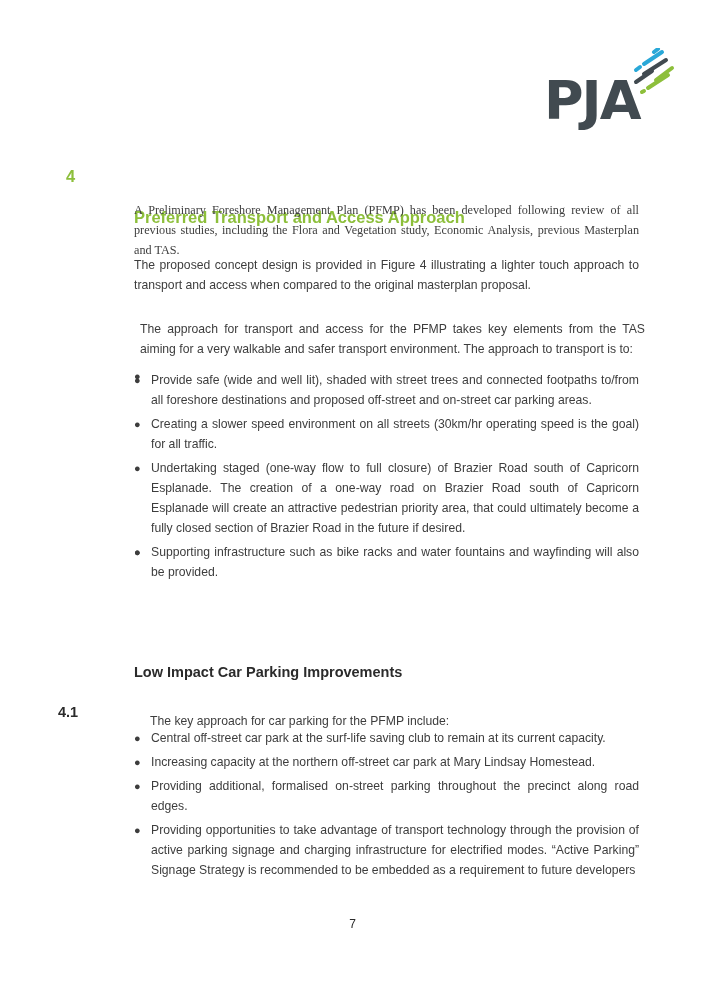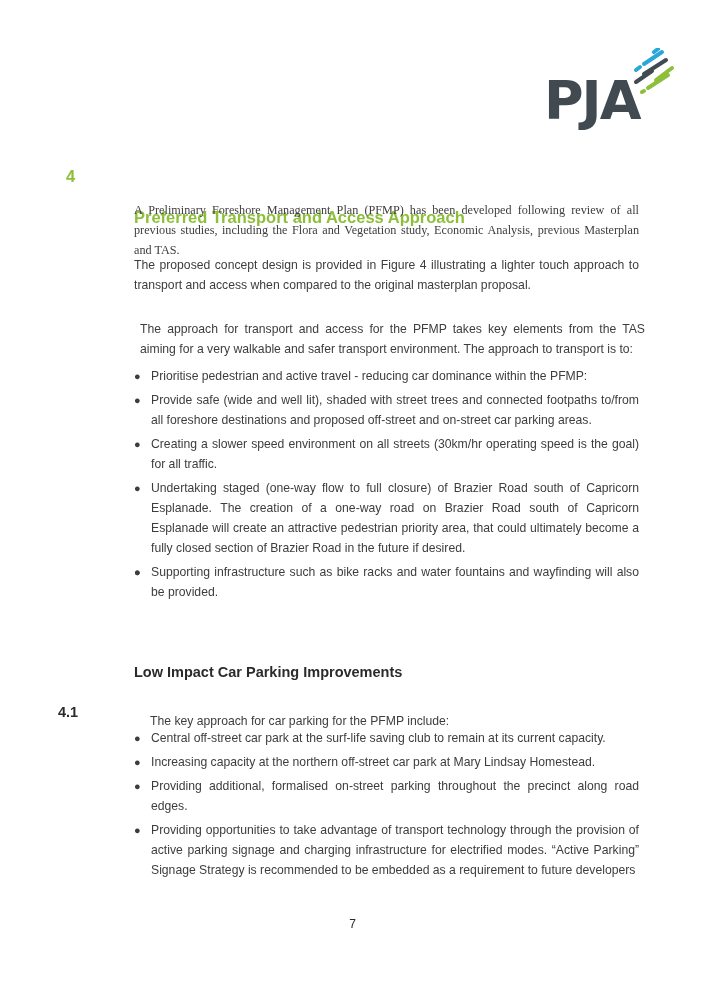--- a/index.html
+++ b/index.html
@@ -46,21 +46,21 @@
 <div class="h1">
   <span class="num">4</span>
   <span class="title">Preferred Transport and Access Approach</span>
 </div>
 
 <p class="para" style="top:200px;margin:0;font-family:Liberation Serif, serif;">A Preliminary Foreshore Management Plan (PFMP) has been developed following review of all previous studies, including the Flora and Vegetation study, Economic Analysis, previous Masterplan and TAS.</p>
 <p class="para" style="top:255px;margin:0;">The proposed concept design is provided in Figure 4 illustrating a lighter touch approach to transport and access when compared to the original masterplan proposal.</p>
 <p class="para" style="top:313px;margin:6px;">The approach for transport and access for the PFMP takes key elements from the TAS aiming for a very walkable and safer transport environment. The approach to transport is to:</p>
 
 <ul class="bullets" style="top:366px;">
-  <li><span class="dot">●</span><span>Prioritise pedestrian and active travel - reducing car dominance within the PFMP:</span></li>
+  <li><span class="dot">●</span></li>
   <li><span class="dot">●</span><span>Provide safe (wide and well lit), shaded with street trees and connected footpaths to/from all foreshore destinations and proposed off-street and on-street car parking areas.</span></li>
   <li><span class="dot">●</span><span>Creating a slower speed environment on all streets (30km/hr operating speed is the goal) for all traffic.</span></li>
   <li><span class="dot">●</span><span>Undertaking staged (one-way flow to full closure) of Brazier Road south of Capricorn Esplanade.  The creation of a one-way road on Brazier Road south of Capricorn Esplanade will create an attractive pedestrian priority area, that could ultimately become a fully closed section of Brazier Road in the future if desired.</span></li>
   <li><span class="dot">●</span></li>
   <li><span class="dot">●</span><span>Supporting infrastructure such as bike racks and water fountains and wayfinding will also be provided.</span></li>
 </ul>
 
 <div class="h2">
   <span class="num">4.1</span>
   <span class="title">Low Impact Car Parking Improvements</span>

